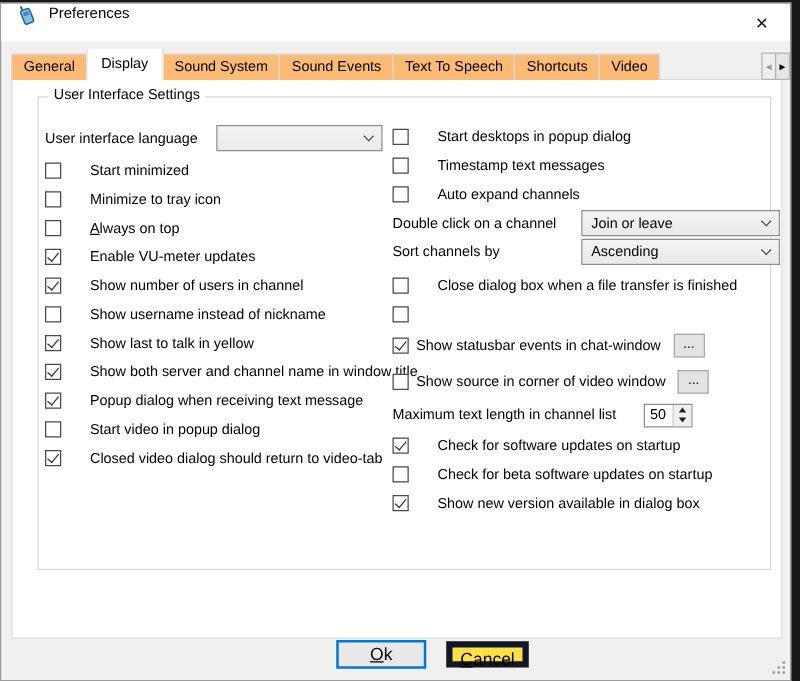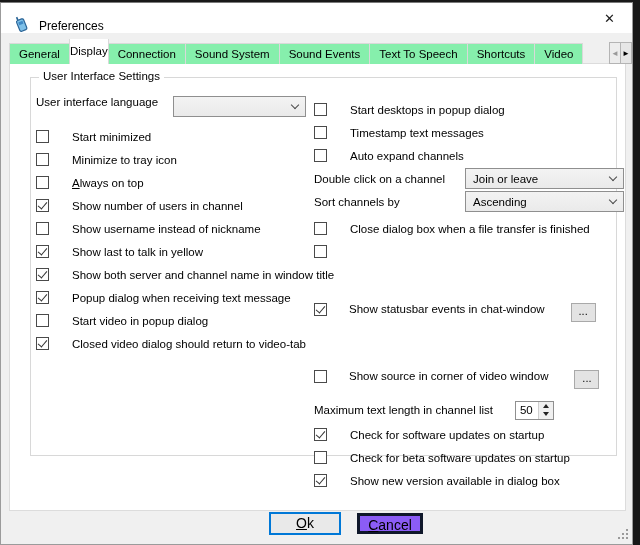--- a/index.html
+++ b/index.html
@@ -9,31 +9,31 @@
     font-family:"Liberation Sans", sans-serif;
     position:relative;
     overflow:hidden;
     color:#000;
   }
   .dialog {
     position:absolute; left:0; top:2px; width:633px; height:543px;
     background:#f0f0f0; border:1px solid #9b9b9b; border-top-color:#7a7a7a;
   }
   
-  .titlebar { height:30px; background:#ffffff; display:flex; align-items:flex-end; padding-left:11px; }
+  .titlebar { height:30px; background:#ffffff; display:flex; align-items:flex-start; padding-left:11px; }
   .app-icon { width:18px; height:18px; flex:none; }
   .title { font-size:12px; margin-left:9px; }
   .close-btn { margin-left:auto; width:45px; height:30px; display:flex; align-items:center; justify-content:center; font-size:13px; color:#1a1a1a; cursor:default; }
   
   .tabstrip { position:absolute; left:8px; top:36px; width:601px; height:25px; display:flex; align-items:flex-end; overflow:hidden; z-index:2; }
   .tab {
-    flex:none; font-size:11.5px; padding:4px 9px; background:#86efac;
+    flex:none; font-size:11.5px; padding:4px 9px; background:#fdba74;
     border:1px solid #d9d9d9; border-bottom:none; margin-right:-1px; white-space:nowrap;
   }
-  .tab.selected { background:#fff; padding:7px 0; position:relative; z-index:3; }
+  .tab.selected { background:#fff; padding:7px 11px; position:relative; z-index:3; }
   .scrollers { position:absolute; left:608px; top:39px; display:flex; z-index:4; }
   .scr { width:12px; height:22px; background:#e6e6e6; border:1px solid #b4b4b4; display:flex; align-items:center; justify-content:center; font-size:8px; }
   .scr.disabled { color:#9a9a9a; background:#ededed; }
   .scr.enabled { color:#000; margin-left:-1px; }
   
   .panel { position:absolute; left:8px; top:60px; width:617px; height:448px; background:#fff; border:1px solid #dcdcdc; z-index:1; }
   .group { position:absolute; left:20px; top:13px; width:587px; height:379px; border:1px solid #d8d8d8; }
   .group-title { position:absolute; left:8px; top:-8px; background:#fff; padding:0 4px; font-size:11.5px; white-space:nowrap; }
   
   .lbl { font-size:11.5px; white-space:nowrap; }
@@ -45,42 +45,42 @@
   }
   .m { display:inline-block; }
   .m::first-letter { text-decoration:underline; }
   .combo {
     height:21px; background:linear-gradient(#f3f3f3,#eaeaea); border:1px solid #8f8f8f;
     display:flex; align-items:center; padding:0 7px; font-size:11.5px; white-space:nowrap;
   }
   .chev { margin-left:auto; width:6px; height:6px; border-right:1.4px solid #4a4a4a; border-bottom:1.4px solid #4a4a4a; transform:rotate(45deg); margin-top:-4px; flex:none; }
   
   .col-left { position:absolute; left:5px; top:18px; width:276px; }
-  .lang-row { height:29px; display:flex; align-items:flex-start; }
+  .lang-row { height:29px; display:flex; align-items:center; }
   .lang-row .lbl { width:137px; flex:none; }
   .lang-row .combo { width:133px; }
   .col-right { position:absolute; left:283px; top:20px; width:310px; }
   .combo-row { height:23px; display:flex; align-items:center; }
   .combo-row .lbl { width:151px; flex:none; }
   .combo-row .combo { width:160px; }
   .mt4 { margin-top:4px; }
   .mt2 { margin-top:2px; }
-  .btn-row { height:27px; display:flex; gap:22px; white-space:nowrap;margin-top:40px; }
+  .btn-row { height:27px; display:flex; align-items:center; gap:6px; white-space:nowrap; }
   .dots-btn { width:25px; height:19px; background:#e3e3e3; border:1px solid #a9a9a9; font-size:11px; line-height:14px; text-align:center; flex:none; margin-left:4px; }
   .spin-row { height:26px; display:flex; align-items:center; gap:22px; white-space:nowrap; }
   .spinbox { display:flex; height:19px; border:1px solid #8f8f8f; background:#fff; }
   .spin-val { width:22px; font-size:11.5px; padding:2px 0 0 4px; }
   .spin-btns { width:15px; display:flex; flex-direction:column; }
   .spin-b { flex:1; background:#f0f0f0; border-left:1px solid #cfcfcf; display:flex; align-items:center; justify-content:center; }
   .tri-up { width:0; height:0; border-left:3px solid transparent; border-right:3px solid transparent; border-bottom:4px solid #222; }
   .tri-down { width:0; height:0; border-left:3px solid transparent; border-right:3px solid transparent; border-top:4px solid #222; }
   
   .btn { position:absolute; font-size:14px; text-align:center; }
   .btn-ok { left:268px; top:509px; width:72px; height:23px; background:#e9e9e9; border:2px solid #0078d7; line-height:19px; }
-  .btn-cancel { left:356px; top:510px; width:66px; height:21px; background:#8b5cf6; border:3px solid #0f172a; line-height:19px; }
+  .btn-cancel { left:356px; top:510px; width:66px; height:21px; background:#fde047; border:5px solid #0f172a; line-height:19px; }
   .btn .m { display:block; }
   .grip { position:absolute; right:3px; bottom:4px; width:12px; height:12px; }
   .grip::after {
     content:""; position:absolute; right:1px; bottom:1px; width:2px; height:2px; background:#9a9a9a;
     box-shadow:-4px 0 #9a9a9a, -8px 0 #9a9a9a, 0 -4px #9a9a9a, -4px -4px #9a9a9a, 0 -8px #9a9a9a;
   }
 </style>
 </head>
 <body>
 
@@ -96,21 +96,20 @@
     </svg>
     <span class="title">Preferences</span>
     <div class="close-btn">
       <span>✕</span>
     </div>
   </div>
 
   <div class="tabstrip">
     <div class="tab">General</div>
     <div class="tab selected">Display</div>
-    <div class="tab">Connection</div>
     <div class="tab">Sound System</div>
     <div class="tab">Sound Events</div>
     <div class="tab">Text To Speech</div>
     <div class="tab">Shortcuts</div>
     <div class="tab">Video</div>
   </div>
   <div class="scrollers">
     <div class="scr disabled">
         <span>◄</span>
       </div>
@@ -136,20 +135,24 @@
           <span class="cb"></span>
           <span class="lbl">Start minimized</span>
         </div>
         <div class="row">
           <span class="cb"></span>
           <span class="lbl">Minimize to tray icon</span>
         </div>
         <div class="row">
           <span class="cb"></span>
           <span class="lbl m">Always on top</span>
+        </div>
+        <div class="row">
+          <span class="cb checked"></span>
+          <span class="lbl">Enable VU-meter updates</span>
         </div>
         <div class="row">
           <span class="cb checked"></span>
           <span class="lbl">Show number of users in channel</span>
         </div>
         <div class="row">
           <span class="cb"></span>
           <span class="lbl">Show username instead of nickname</span>
         </div>
         <div class="row">

